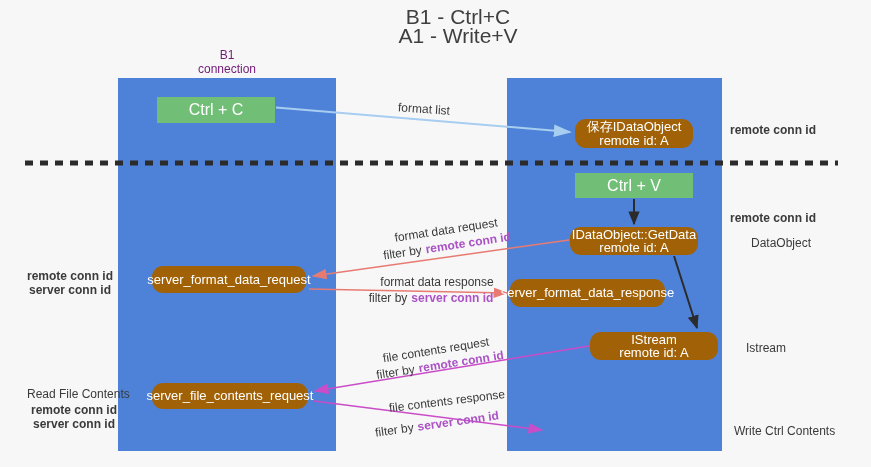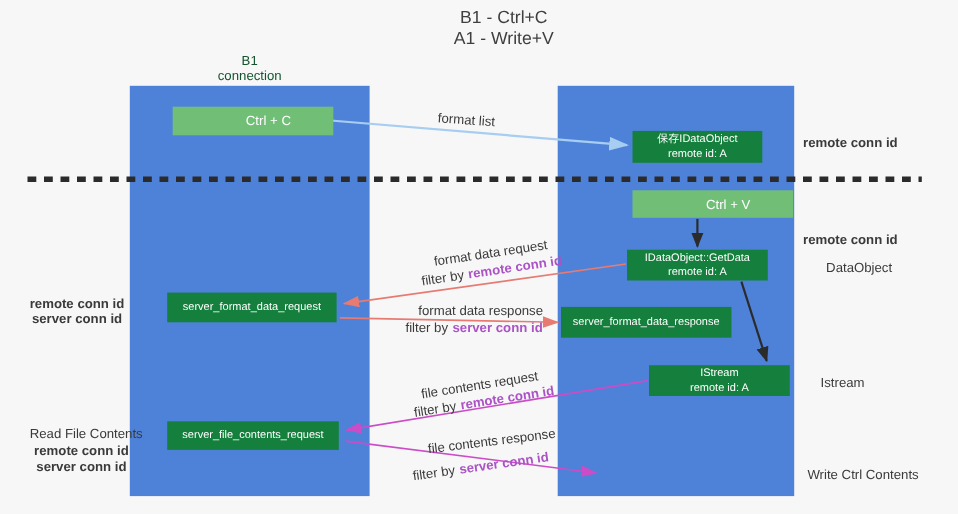--- a/index.html
+++ b/index.html
@@ -1,35 +1,35 @@
 <!DOCTYPE html>
 <html><head>
 <meta charset="utf-8">
 <style>
   html,body{margin:0;padding:0;}
   body{background:#f7f7f8;font-family:"Liberation Sans",sans-serif;}
   .canvas{position:relative;width:871px;height:467px;background:#f7f7f8;overflow:hidden;}
 
   .title{position:absolute;left:368px;top:7px;width:180px;text-align:center;
-         font-size:16px;line-height:19px;color:#3f3f3f;}
+         font-size:21px;line-height:19px;color:#3f3f3f;}
 
-  .actor-header{position:absolute;top:48px;text-align:center;font-size:12px;line-height:14px;color:#14532d;}
+  .actor-header{position:absolute;top:48px;text-align:center;font-size:12px;line-height:14px;color:#701a75;}
   .actor-header.left{left:118px;width:218px;}
   .actor-header.right{left:507px;width:215px;}
 
   .lifeline{position:absolute;top:78px;height:373px;background:#4e82d8;z-index:1;}
   .lifeline.left{left:118px;width:218px;}
   .lifeline.right{left:507px;width:215px;}
 
   svg.overlay{position:absolute;left:0;top:0;z-index:2;}
 
   .box{position:absolute;display:flex;flex-direction:column;align-items:center;justify-content:center;
        color:#fff;text-align:center;z-index:3;white-space:nowrap;}
-  .box.green{background:#71bf77;font-size:12px;padding-left:28px;}
-  .box.orange{background:#15803d;font-size:10px;line-height:13.5px;}
+  .box.green{background:#71bf77;font-size:16px;}
+  .box.orange{background:#a16207;font-size:13px;line-height:13.5px;border-radius:11px;}
 
   .flabel{position:absolute;font-size:12px;color:#3a3a3a;white-space:nowrap;z-index:4;}
   .purple{color:#ab53c5;font-weight:bold;}
   .greentxt{color:#53ae5c;font-weight:bold;}
   .fb{margin-right:4px;}
 
   .ann{position:absolute;font-size:12px;color:#3a3a3a;white-space:nowrap;z-index:4;}
 </style>
 </head>
 <body>

